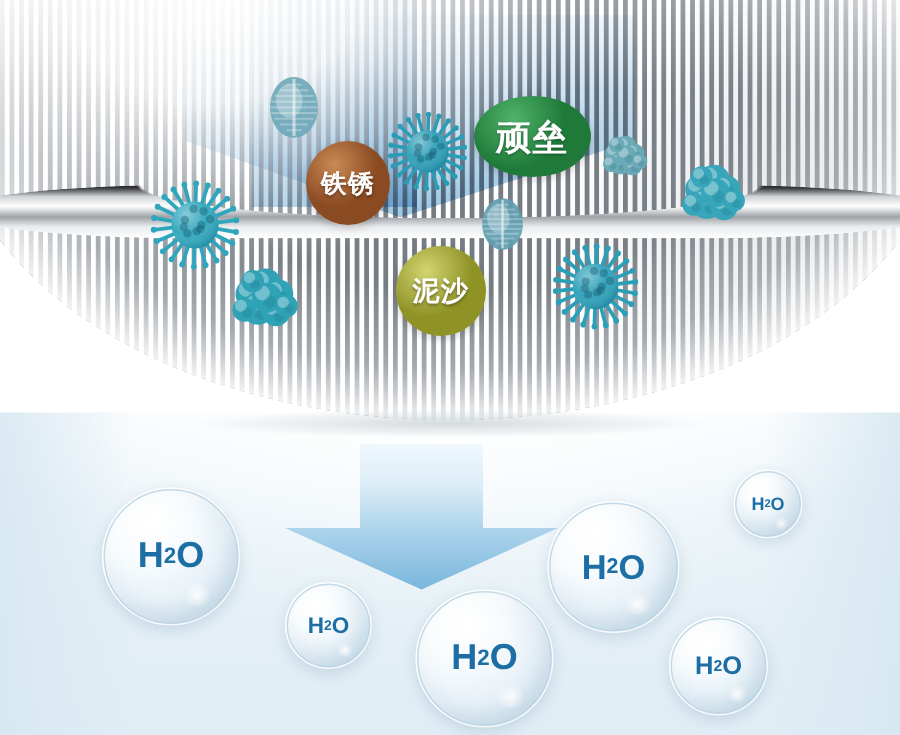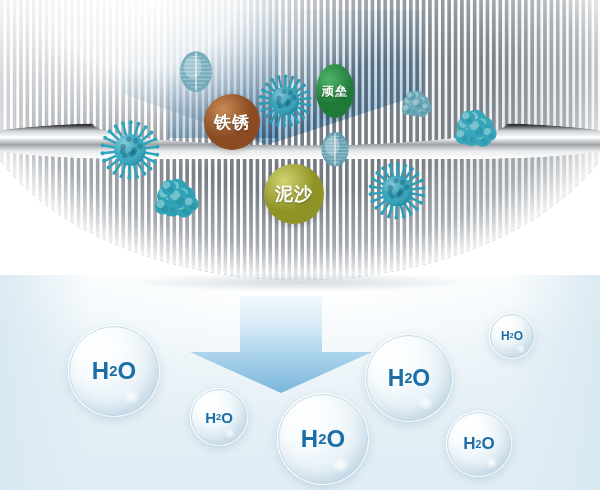--- a/index.html
+++ b/index.html
@@ -472,21 +472,21 @@
             <circle cx="17.4" cy="13.9" r="3.0" fill="rgba(10,80,100,0.14)"></circle>
         </svg>
       </div>
     </div>
 
   <div id="tag-layer">
       <div class="tag" style="left: 204px; top: 94px; width: 56px; height: 56px; font-size: 17px; background: radial-gradient(circle at 34% 28%, rgb(201, 138, 85) 0%, rgb(138, 74, 34) 52%, rgb(138, 74, 34) 100%);">
         <span class="halo" style="background: radial-gradient(circle, rgba(138, 74, 34, 0.333) 0%, rgba(138, 74, 34, 0) 70%);"></span>
         <span>铁锈</span>
       </div>
-      <div class="tag" style="left: 316px; top: 64px; width: 38px; height: 54px; font-size: 12px; background: radial-gradient(circle at 34% 28%, rgb(79, 179, 106) 0%, rgb(31, 122, 57) 52%, rgb(31, 122, 57) 100%);">
+      <div class="tag" style="left: 316px; top: 64px; width: 78px; height: 54px; font-size: 23px; background: radial-gradient(circle at 34% 28%, rgb(79, 179, 106) 0%, rgb(31, 122, 57) 52%, rgb(31, 122, 57) 100%);">
         <span class="halo" style="background: radial-gradient(circle, rgba(31, 122, 57, 0.333) 0%, rgba(31, 122, 57, 0) 70%);"></span>
         <span>顽垒</span>
       </div>
       <div class="tag" style="left: 264px; top: 164px; width: 60px; height: 60px; font-size: 18px; background: radial-gradient(circle at 34% 28%, rgb(210, 212, 113) 0%, rgb(143, 147, 38) 52%, rgb(143, 147, 38) 100%); align-items: center;">
         <span class="halo" style="background: radial-gradient(circle, rgba(143, 147, 38, 0.333) 0%, rgba(143, 147, 38, 0) 70%);"></span>
         <span>泥沙</span>
       </div>
     </div>
 
   <div class="arrow">

